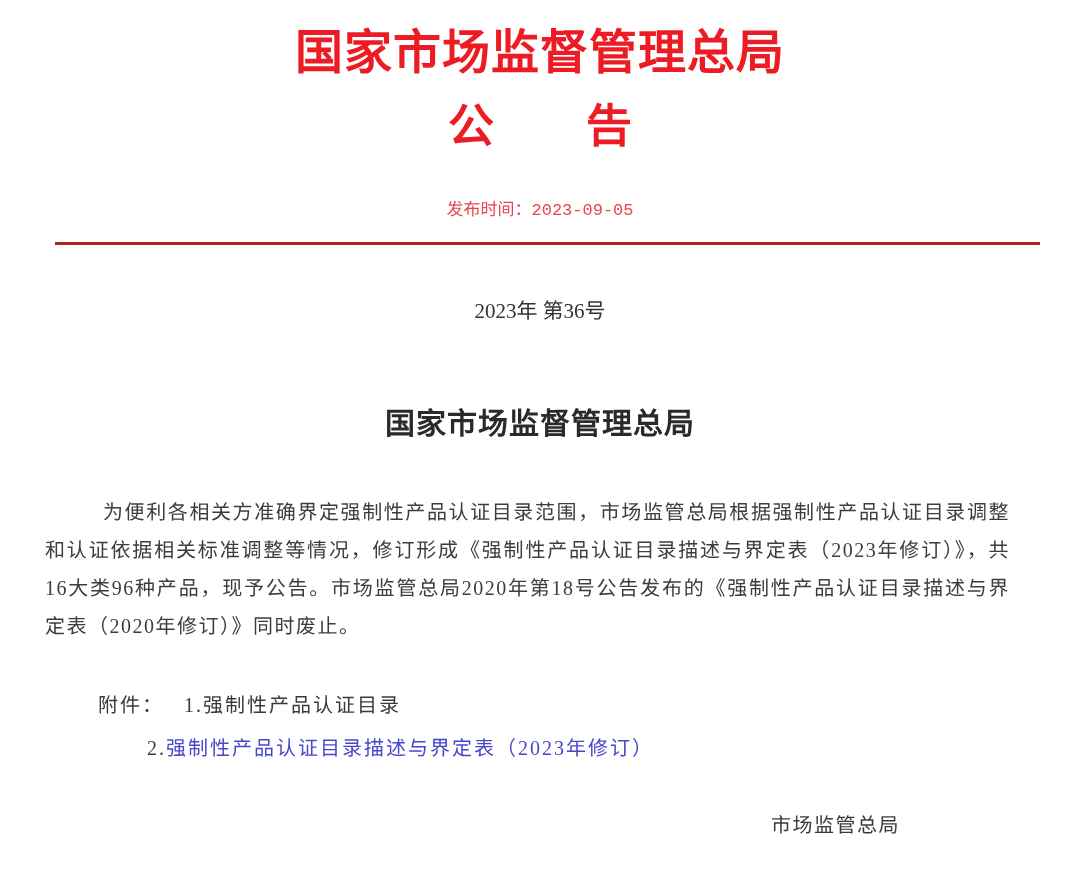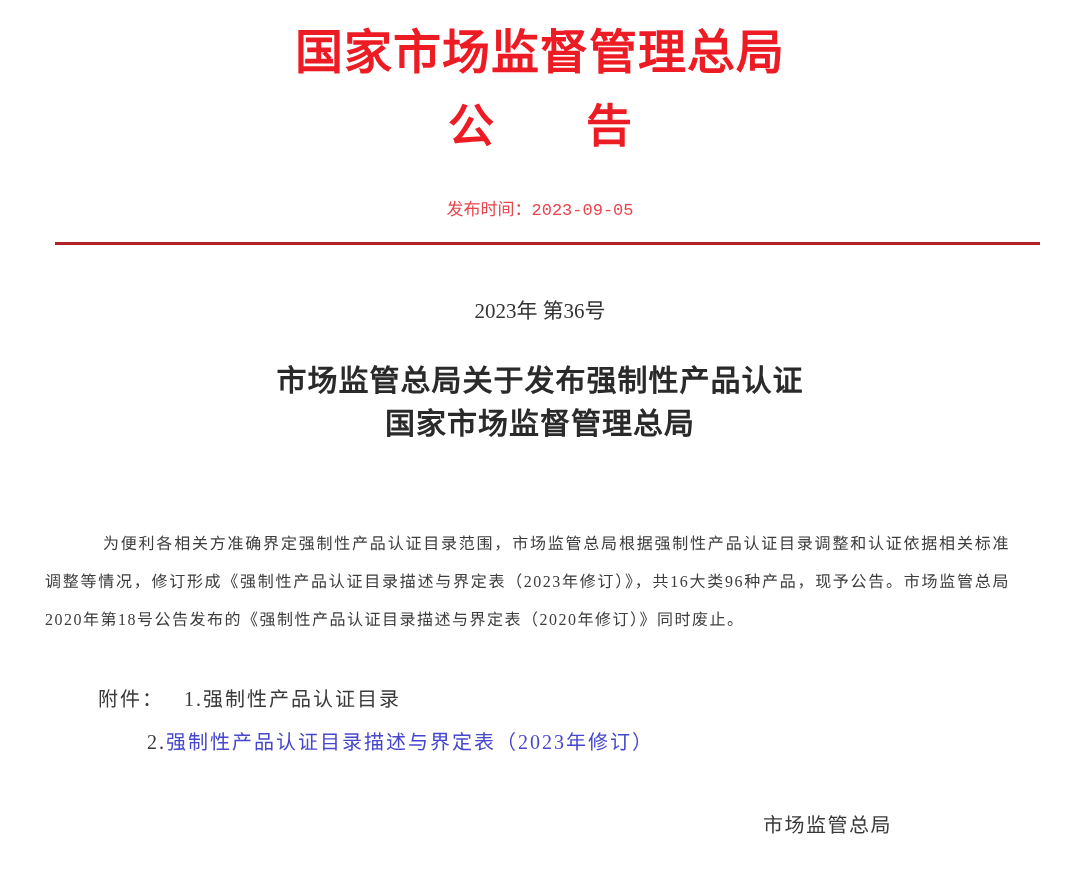--- a/index.html
+++ b/index.html
@@ -62,22 +62,22 @@
   .announcement-title {
     margin: 34px 0 0 0;
     text-align: center;
     font-size: 30px;
     line-height: 43px;
     font-weight: bold;
     color: #2a2a2a;
     letter-spacing: 1px;
   }
   .body-paragraph {
-    margin: 80px 70px 0 45px;
-    font-size: 16px;
+    margin: 48px 70px 0 45px;
+    font-size: 20px;
     line-height: 38px;
     letter-spacing: 1.5px;
     text-align: justify;
     text-indent: 58px;
     color: #3d3d3d;
   }
   .attachments {
     margin: 46px 0 0 98px;
     font-size: 20px;
     line-height: 28px;
@@ -94,21 +94,21 @@
     margin-right: 20px;
   }
   .att-link {
     color: #4747cd;
     text-decoration: none;
     cursor: pointer;
   }
   .signature {
     position: absolute;
     top: 808px;
-    right: 188px;
+    right: 180px;
     text-align: center;
     font-size: 20px;
     line-height: 35px;
     color: #3a3a3a;
     letter-spacing: 1.5px;
   }
 </style>
 </head>
 <body>
 
@@ -118,21 +118,21 @@
 
   <div class="notice-title">公　　告</div>
 
   <div class="publish-time">发布时间：2023-09-05</div>
 
   <hr class="red-rule">
 
   <div class="doc-number">2023年 第36号</div>
 
   <h2 class="announcement-title">
-    <span>市场监管总局关于发布强制性产品认证</span><br>
+    <br>
     <span>国家市场监督管理总局</span>
   </h2>
 
   <p class="body-paragraph">为便利各相关方准确界定强制性产品认证目录范围，市场监管总局根据强制性产品认证目录调整和认证依据相关标准调整等情况，修订形成《强制性产品认证目录描述与界定表（2023年修订）》，共16大类96种产品，现予公告。市场监管总局2020年第18号公告发布的《强制性产品认证目录描述与界定表（2020年修订）》同时废止。</p>
 
   <div class="attachments">
     <div class="att-row">
       <span class="att-label">附件：</span><span>1.</span><span>强制性产品认证目录</span>
     </div>
     <div class="att-row second">

